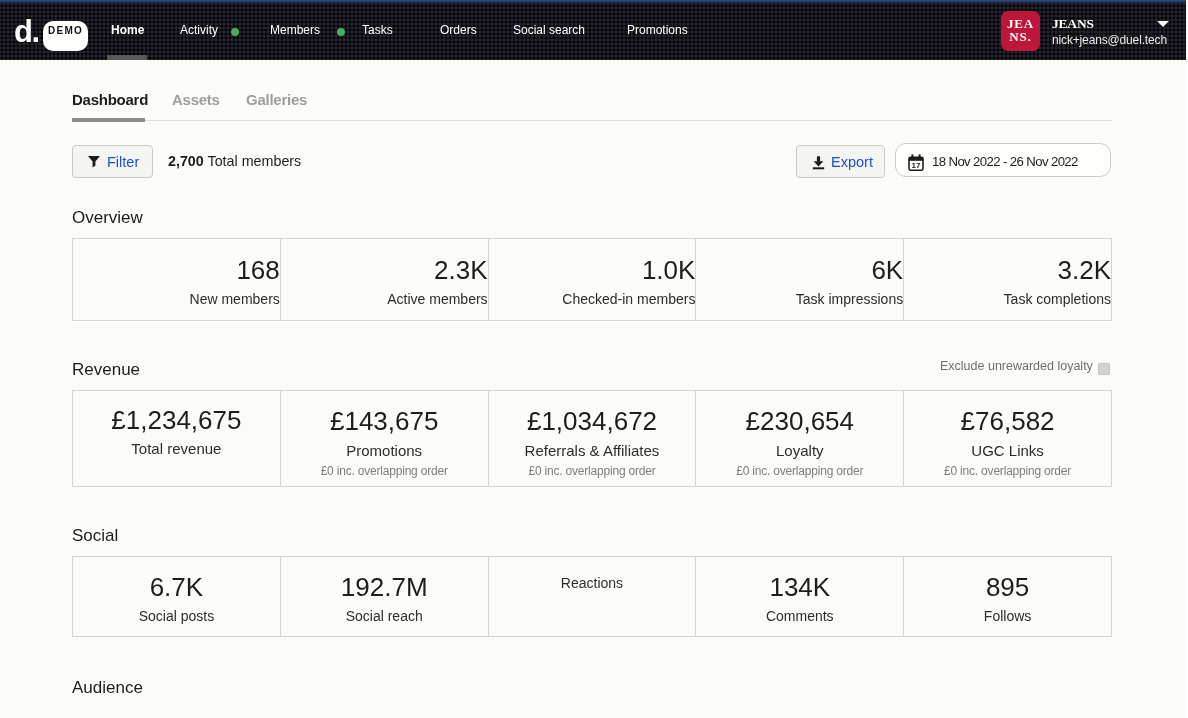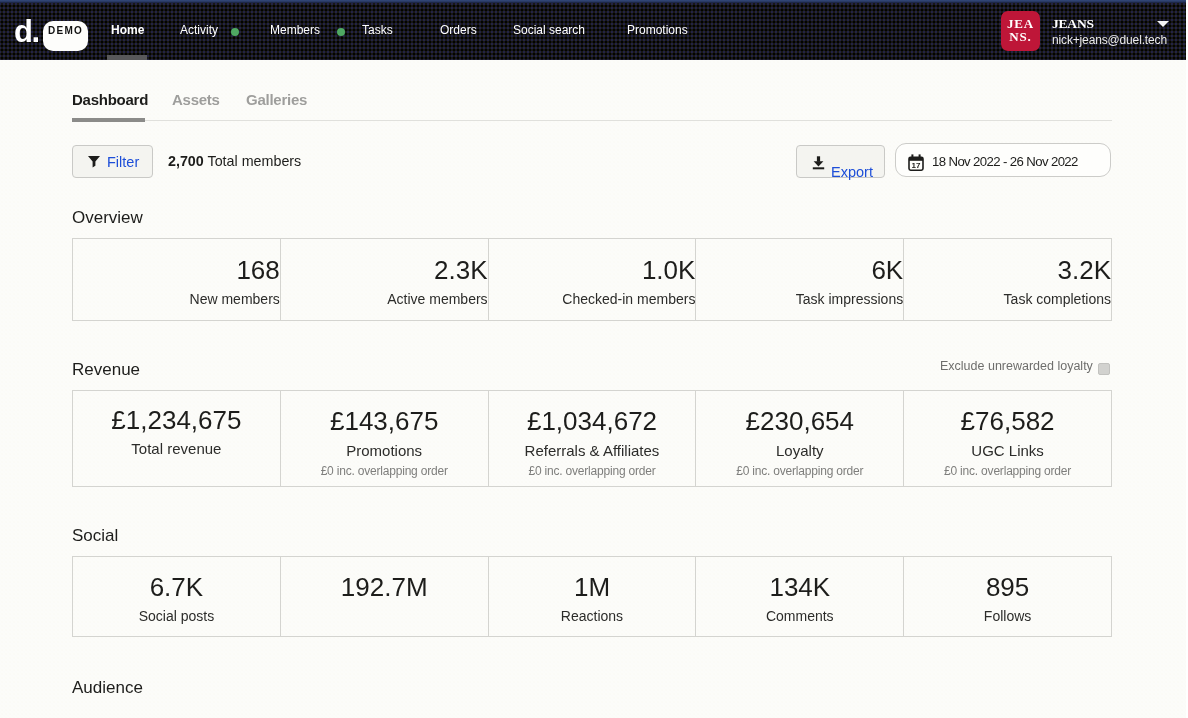--- a/index.html
+++ b/index.html
@@ -106,21 +106,21 @@
       </svg>
     <span class="lbl" style="left:34px; top:8px;">Filter</span>
     </div>
   <div class="total"><b>2,700</b> Total members</div>
   <div class="btn export">
       <svg width="13" height="14" viewBox="0 0 13 14" style="left:15px; top:10px;">
     <rect x="4.9" y="0.3" width="3.2" height="5.4" fill="#1d1d1b"></rect>
     <path d="M1.6 5.2 h9.8 L6.5 10.6 z" fill="#1d1d1b"></path>
     <rect x="0.8" y="11.3" width="11.4" height="2" fill="#1d1d1b"></rect>
       </svg>
-    <span class="lbl" style="left:34px; top:8px;margin-top:10px;">Export</span>
+    <span class="lbl" style="left:34px; top:8px;">Export</span>
     </div>
   <div class="datebox">
     <svg width="16" height="17" viewBox="0 0 16 17" style="position:absolute; left:12px; top:10px;">
       <rect x="1.0" y="3.2" width="14" height="13" rx="1.6" fill="none" stroke="#1d1d1b" stroke-width="1.6"></rect>
       <rect x="1.0" y="3.2" width="14" height="3.6" fill="#1d1d1b"></rect>
       <rect x="3.4" y="0.4" width="2" height="4" fill="#1d1d1b"></rect>
       <rect x="10.6" y="0.4" width="2" height="4" fill="#1d1d1b"></rect>
       <text x="8" y="13.6" font-size="8" font-weight="bold" text-anchor="middle" fill="#1d1d1b">17</text>
     </svg>
     <span class="dt">18 Nov 2022 - 26 Nov 2022</span>
@@ -181,23 +181,23 @@
   </div>
 
   <div class="h" style="top:525.5px;">Social</div>
   <div class="row r3" style="top:556px; height:81px;">
     <div class="card">
         <div class="num">6.7K</div>
         <div class="lab">Social posts</div>
       </div>
     <div class="card">
         <div class="num">192.7M</div>
-      </div>
-    <div class="card">
-        <div class="num">1M</div>
+        <div class="lab">Social reach</div>
+      </div>
+    <div class="card">
         <div class="lab">Reactions</div>
       </div>
     <div class="card">
         <div class="num">134K</div>
         <div class="lab">Comments</div>
       </div>
     <div class="card">
         <div class="num">895</div>
         <div class="lab">Follows</div>
       </div>

